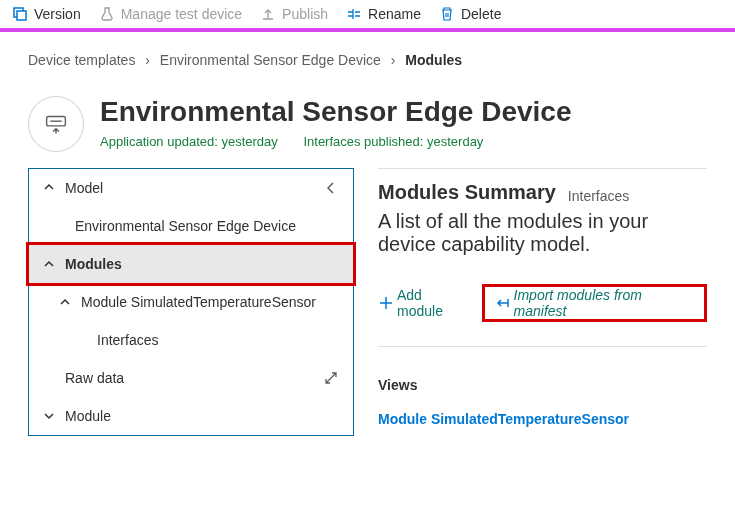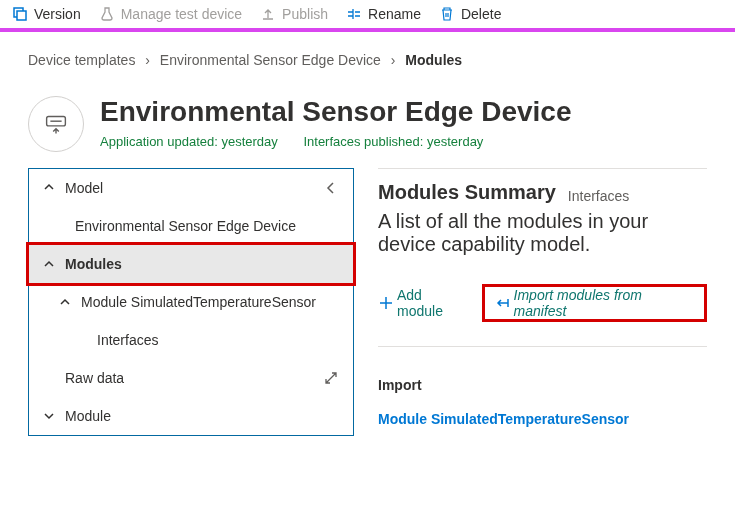--- a/index.html
+++ b/index.html
@@ -293,17 +293,17 @@
           <div class="action-btn">
             <span class="ic">
               <svg viewBox="0 0 16 16" width="16" height="16">
                   <path d="M13 8H3M6 5L3 8l3 3M13 4v8" stroke="#0078d4" stroke-width="1.5" fill="none"></path>
                 </svg>
             </span>
             <span>Import modules from manifest</span>
           </div>
         </div>
       </div>
-      <div class="module-section-title">Import</div>
+      <div class="module-section-title">Views</div>
       <div class="module-link">Module SimulatedTemperatureSensor</div>
     </div>
   </div>
 </div>
 
 </body></html>

